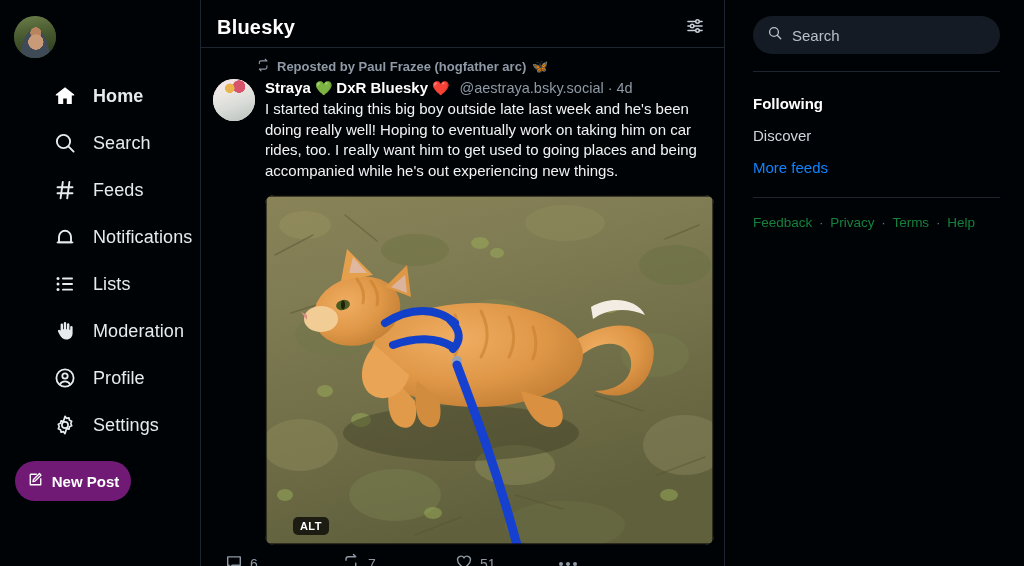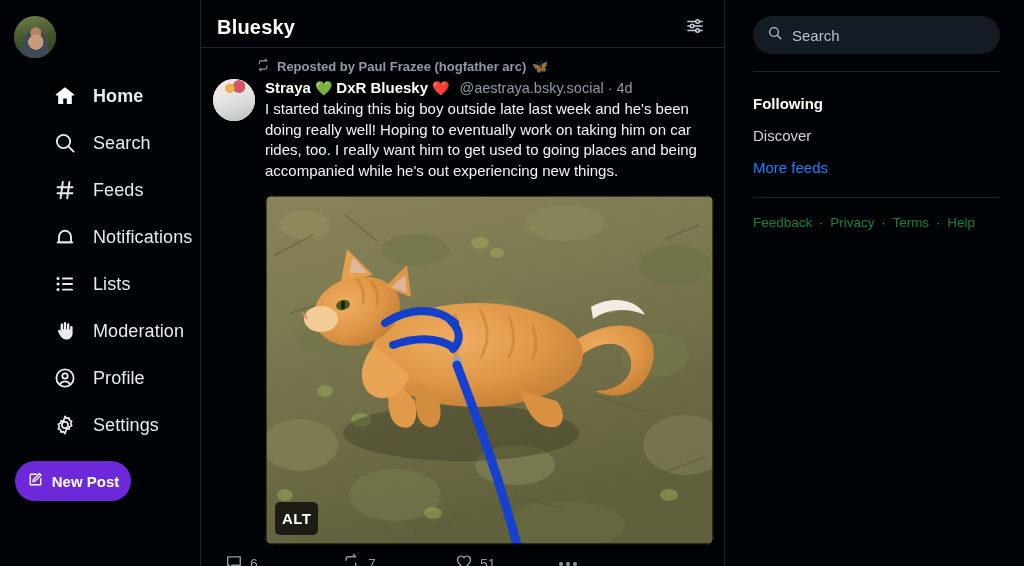--- a/index.html
+++ b/index.html
@@ -50,21 +50,21 @@
     text-decoration: none;
   }
   .nav-item .ico { width: 26px; height: 26px; display: flex; align-items: center; justify-content: center; flex: 0 0 26px; }
   .nav-item .ico svg { width: 24px; height: 24px; display: block; }
   .nav-item.active .label { font-weight: 700; }
   .nav-item .label { line-height: 1; letter-spacing: .1px; }
 
   .newpost {
     margin: 13px 0 0 15px;
     width: 116px; height: 40px;
-    background: #6d28d9;
+    background: #701a75;
     border: none; border-radius: 24px;
     color: #ffffff;
     font-size: 15px; font-weight: 700;
     font-family: "Liberation Sans", sans-serif;
     display: flex; align-items: center; justify-content: center; gap: 8px;
     cursor: pointer;
   }
   .newpost svg { width: 17px; height: 17px; }
 
   
@@ -140,25 +140,25 @@
     border-radius: 9px;
     overflow: hidden;
     position: relative;
     width: 449px;
     height: 350px;
     background: #0b0d0b;
   }
   .post-image { position: absolute; inset: 0; }
   .alt-badge {
     position: absolute;
-    left: 10px; bottom: 10px;
+    left: 28px; bottom: 10px;
     background: rgba(0,0,0,0.72);
     color: #ffffff;
-    font-size: 15px; font-weight: 700;
-    padding: 8px 7px;
+    font-size: 11px; font-weight: 700;
+    padding: 3px 7px;
     border-radius: 5px;
     letter-spacing: .4px;
   }
 
   .post-actions {
     display: flex; align-items: center;
     padding: 8px 12px 10px 12px;
     gap: 0;
   }
   .action {

